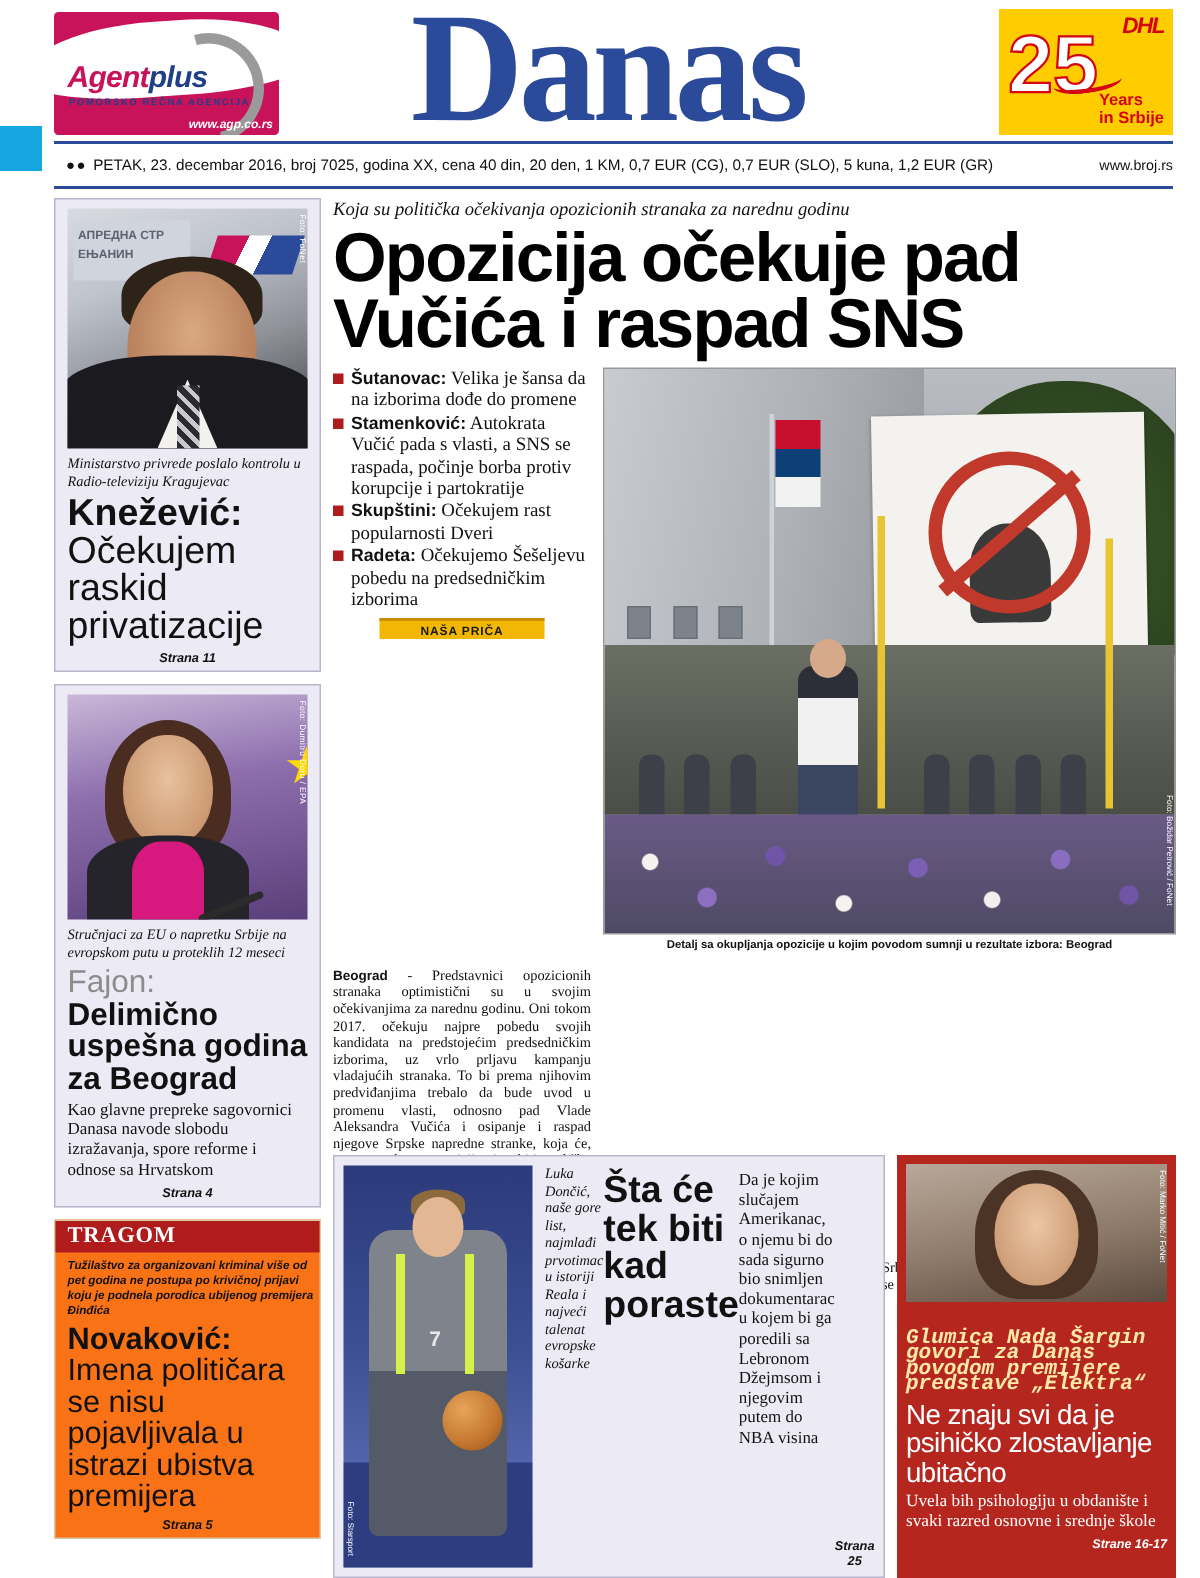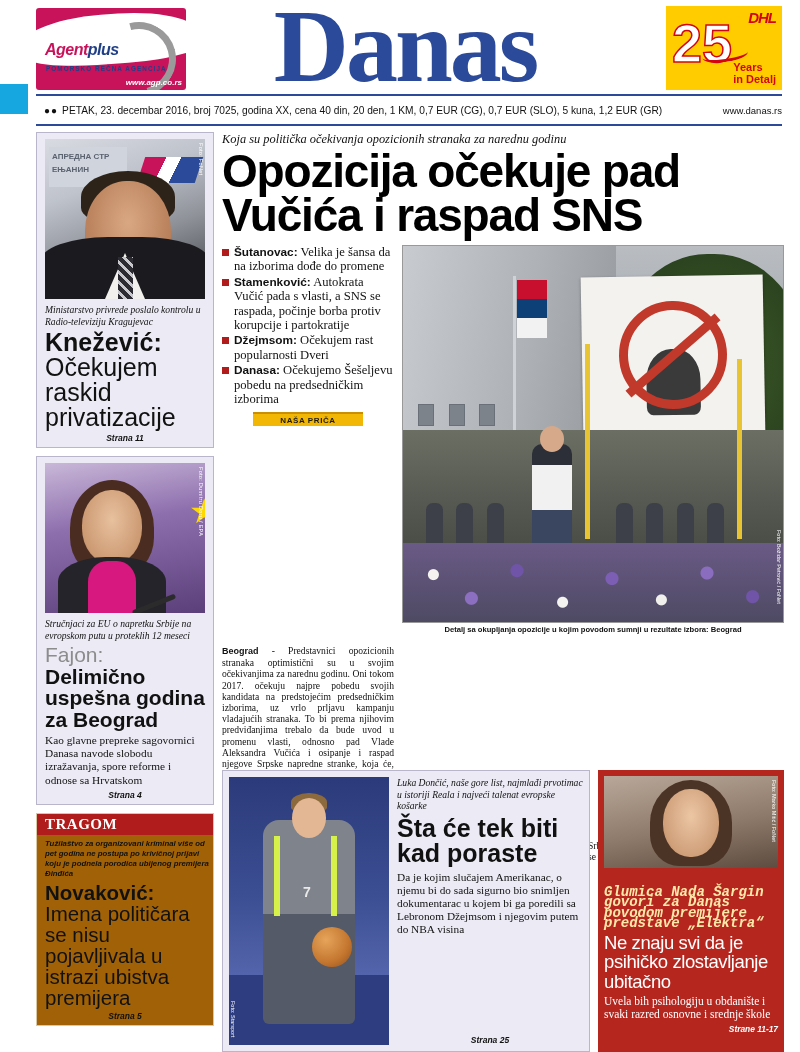--- a/index.html
+++ b/index.html
@@ -24,21 +24,21 @@
   }
   .ap-arc {
     position:absolute; right:10px; top:14px; width:74px; height:74px;
     border:7px solid #9a9a9a; border-radius:50%;
     border-left-color:transparent; border-bottom-color:transparent;
     transform: rotate(30deg);
   }
   .ap-name {
     position:absolute; left:9px; top:34px; width:140px;
     font-family:"Liberation Sans", sans-serif; font-style:italic; font-weight:bold;
-    font-size:16px; letter-spacing:-0.5px; line-height:1;
+    font-size:20px; letter-spacing:-0.5px; line-height:1;
   }
   .ap-name .a1 { color:#c8135a; }
   .ap-name .a2 { color:#1f3f87; }
   .ap-sub {
     position:absolute; left:10px; top:57px; width:140px;
     font-family:"Liberation Sans", sans-serif; font-size:6.3px;
     letter-spacing:1.1px; color:#1f3f87; font-weight:bold;
   }
   .ap-url {
     position:absolute; right:4px; bottom:3px;
@@ -191,21 +191,21 @@
     position:absolute; right:28px; bottom:6px; width:46px; height:5px;
     background:#2b2b2b; transform:rotate(-22deg); border-radius:3px;
   }
 
   .deck {
     font-family:"Liberation Serif", serif; font-size:11.3px;
     line-height:13.2px; color:#111; margin-top:4px;
   }
 
   .box-tragom {
-    background:#a16207; border:1px solid #d9c7a4; margin-top:8px; padding:0 0 4px 0;
+    background:#f97316; border:1px solid #d9c7a4; margin-top:8px; padding:0 0 4px 0;
   }
   .tragom-bar {
     background:#b01c1c; color:#fff; font-family:"Liberation Serif", serif;
     font-weight:bold; font-size:15px; padding:2px 8px; letter-spacing:0.5px;
   }
   .tragom-kicker {
     font-family:"Liberation Sans", sans-serif; font-style:italic; font-weight:bold;
     font-size:7.8px; line-height:10px; color:#111; padding:4px 0 0 8px;
   }
   .tragom-body { padding:0 8px; }
@@ -376,21 +376,21 @@
   }
   .ph-basket .ball {
     position:absolute; left:52%; top:56%; width:40px; height:40px;
     background:radial-gradient(circle at 35% 32%, #e6a45a 0%, #c4762f 60%, #8f4f1b 100%);
     border-radius:50%;
   }
   .ph-basket .credit {
     position:absolute; left:1px; bottom:8px; writing-mode:vertical-rl;
     font-family:"Liberation Sans", sans-serif; font-size:5.5px; color:#fff;
   }
-  .basket-text { flex:1; display:flex; flex-direction:column; }
+  .basket-text { flex:1; display:flex; }
 
   .box-nada {
     position:absolute; left:376px; top:0; width:186px; height:282px;
     background:#b5261f; padding:6px; color:#fff;
   }
   .ph-nada { width:100%; height:92px; position:relative; overflow:hidden;
     background:linear-gradient(170deg,#b9a89a 0%,#8e7a6a 55%,#5d4c40 100%); }
   .ph-nada .face {
     position:absolute; left:50%; top:14%; width:56px; height:68px; margin-left:-28px;
     background:radial-gradient(ellipse at 50% 40%, #ecc6a4 0%, #cf9f79 70%, #a8764f 100%);
@@ -439,33 +439,33 @@
     </div>
 
     <div class="logo-danas">Danas</div>
 
     <div class="dhl-box">
       <div class="dhl-word">DHL</div>
       <div class="dhl-25">25</div>
       <div class="dhl-swoosh"></div>
       <div class="dhl-years">
         <span>Years</span><br>
-        <span>in Detalj</span>
+        <span>in Srbije</span>
       </div>
     </div>
 
     <div class="cyan-tab"></div>
     <div class="rule-top"></div>
     <div class="rule-bot"></div>
 
     <div class="dateline">
       <div>
         <span class="dots">●●</span><span class="dl-text">PETAK, 23. decembar 2016, broj 7025, godina XX, cena 40 din, 20 den, 1 KM, 0,7 EUR (CG), 0,7 EUR (SLO), 5 kuna, 1,2 EUR (GR)</span>
       </div>
-      <div class="site">www.danas.rs</div>
+      <div class="site">www.broj.rs</div>
     </div>
   </div>
 
   <div class="content">
 
     <div class="col-left">
 
       <div class="box-knez">
         <div class="photo ph-knez">
           <div class="bg-banner">АПРЕДНА СТР ЕЊАНИН</div>
@@ -529,25 +529,25 @@
         <div class="bullets">
           <div class="bullet">
             <b>Šutanovac:</b>
             <span>Velika je šansa da na izborima dođe do promene</span>
           </div>
           <div class="bullet">
             <b>Stamenković:</b>
             <span>Autokrata Vučić pada s vlasti, a SNS se raspada, počinje borba protiv korupcije i partokratije</span>
           </div>
           <div class="bullet">
-            <b>Džejmsom:</b>
+            <b>Skupštini:</b>
             <span>Očekujem rast popularnosti Dveri</span>
           </div>
           <div class="bullet">
-            <b>Danasa:</b>
+            <b>Radeta:</b>
             <span>Očekujemo Šešeljevu pobedu na predsedničkim izborima</span>
           </div>
           <div class="nasa-prica">NAŠA PRIČA</div>
         </div>
 
         <div class="photo-main">
           <div class="pm-bldg"></div>
           <div class="pm-win" style="left:4%;top:42%"></div>
           <div class="pm-win" style="left:12%;top:42%"></div>
           <div class="pm-win" style="left:20%;top:42%"></div>
@@ -624,18 +624,18 @@
 
       <div class="box-nada">
         <div class="ph-nada">
           <div class="hair"></div>
           <div class="face"></div>
           <div class="credit">Foto: Marko Mitić / FoNet</div>
         </div>
         <div class="nada-kicker">Glumica Nada Šargin govori za Danas povodom premijere predstave „Elektra“</div>
         <div class="nada-head">Ne znaju svi da je psihičko zlostavljanje ubitačno</div>
         <div class="nada-deck">Uvela bih psihologiju u obdanište i svaki razred osnovne i srednje škole</div>
-        <div class="nada-strana">Strane 11-17</div>
+        <div class="nada-strana">Strane 16-17</div>
       </div>
     </div>
 
   </div>
 </div>
 
 </body></html>

